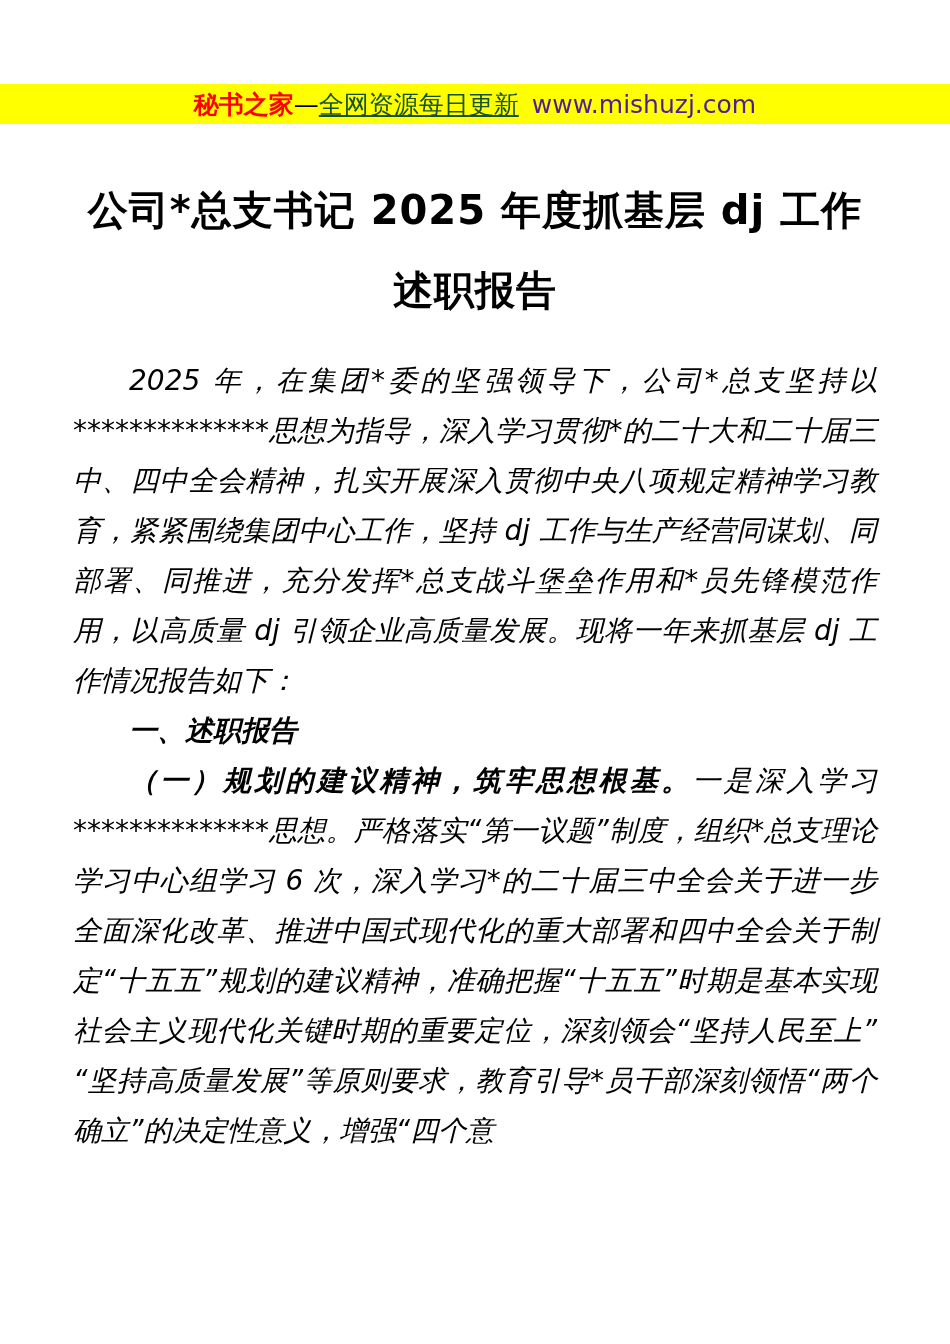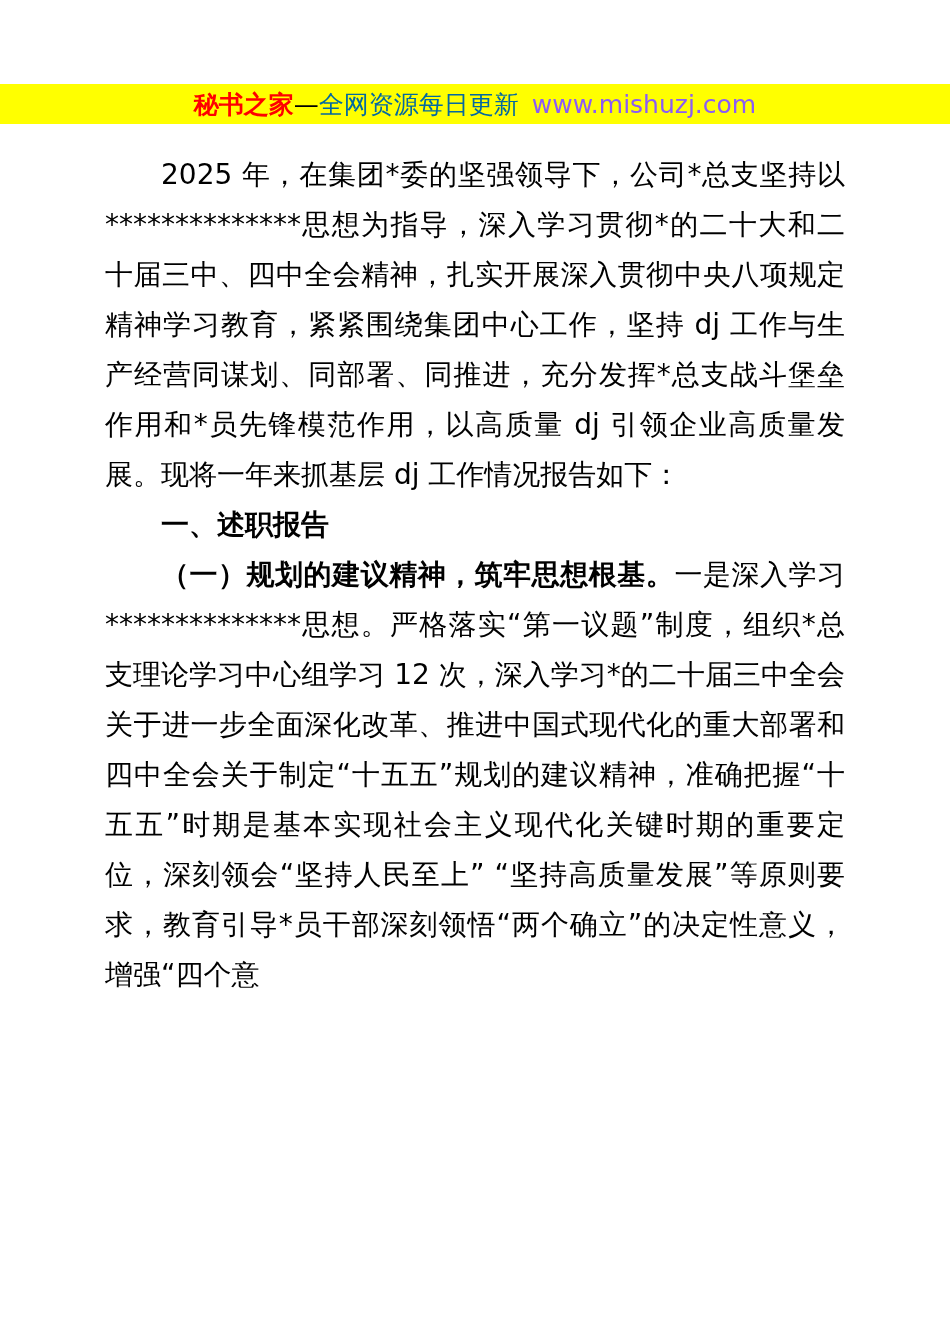--- a/index.html
+++ b/index.html
@@ -29,65 +29,71 @@
     white-space: pre;
   }
   .banner .site {
     color: #ff0000;
     font-weight: bold;
   }
   .banner .dash {
     color: #000000;
   }
   .banner .tag {
-    color: #0369a1;
+    color: #14532d;
+    text-decoration: underline;
   }
   .banner .url {
-    color: #8b5cf6;
+    color: #4c1d95;
     margin-left: 13px;
     text-decoration: none;
     cursor: pointer;
   }
   h1.title {
     margin: 46px 0 0 0;
     padding: 0;
     text-align: center;
     font-size: 40px;
     font-weight: bold;
     line-height: 80px;
     letter-spacing: 1px;
   }
   h1.title .tline {
     display: block;
   }
   .body-text {
     margin-top: 26px;
-    padding: 0 105px;
+    padding: 0 73px;
     font-size: 28px;
     line-height: 50px;
     text-align: justify;
+    font-style: italic;
   }
   .body-text p {
     margin: 0;
     padding: 0;
     text-indent: 2em;
   }
   .bold {
     font-weight: bold;
   }
 </style>
 </head>
 <body>
 
 <div class="page">
 
   <div class="banner">
     <span class="site">秘书之家</span><span class="dash">—</span><span class="tag">全网资源每日更新</span><a class="url">www.mishuzj.com</a>
   </div>
 
+  <h1 class="title">
+    <span class="tline">公司*总支书记 2025 年度抓基层 dj 工作</span>
+    <span class="tline">述职报告</span>
+  </h1>
 
   <div class="body-text">
     <p>2025 年，在集团*委的坚强领导下，公司*总支坚持以**************思想为指导，深入学习贯彻*的二十大和二十届三中、四中全会精神，扎实开展深入贯彻中央八项规定精神学习教育，紧紧围绕集团中心工作，坚持 dj 工作与生产经营同谋划、同部署、同推进，充分发挥*总支战斗堡垒作用和*员先锋模范作用，以高质量 dj 引领企业高质量发展。现将一年来抓基层 dj 工作情况报告如下：</p>
     <p class="bold">一、述职报告</p>
-    <p><span class="bold">（一）规划的建议精神，筑牢思想根基。</span><span>一是深入学习**************思想。严格落实“第一议题”制度，组织*总支理论学习中心组学习 12 次，深入学习*的二十届三中全会关于进一步全面深化改革、推进中国式现代化的重大部署和四中全会关于制定“十五五”规划的建议精神，准确把握“十五五”时期是基本实现社会主义现代化关键时期的重要定位，深刻领会“坚持人民至上” “坚持高质量发展”等原则要求，教育引导*员干部深刻领悟“两个确立”的决定性意义，增强“四个意</span></p>
+    <p><span class="bold">（一）规划的建议精神，筑牢思想根基。</span><span>一是深入学习**************思想。严格落实“第一议题”制度，组织*总支理论学习中心组学习 6 次，深入学习*的二十届三中全会关于进一步全面深化改革、推进中国式现代化的重大部署和四中全会关于制定“十五五”规划的建议精神，准确把握“十五五”时期是基本实现社会主义现代化关键时期的重要定位，深刻领会“坚持人民至上” “坚持高质量发展”等原则要求，教育引导*员干部深刻领悟“两个确立”的决定性意义，增强“四个意</span></p>
   </div>
 
 </div>
 
 </body></html>

